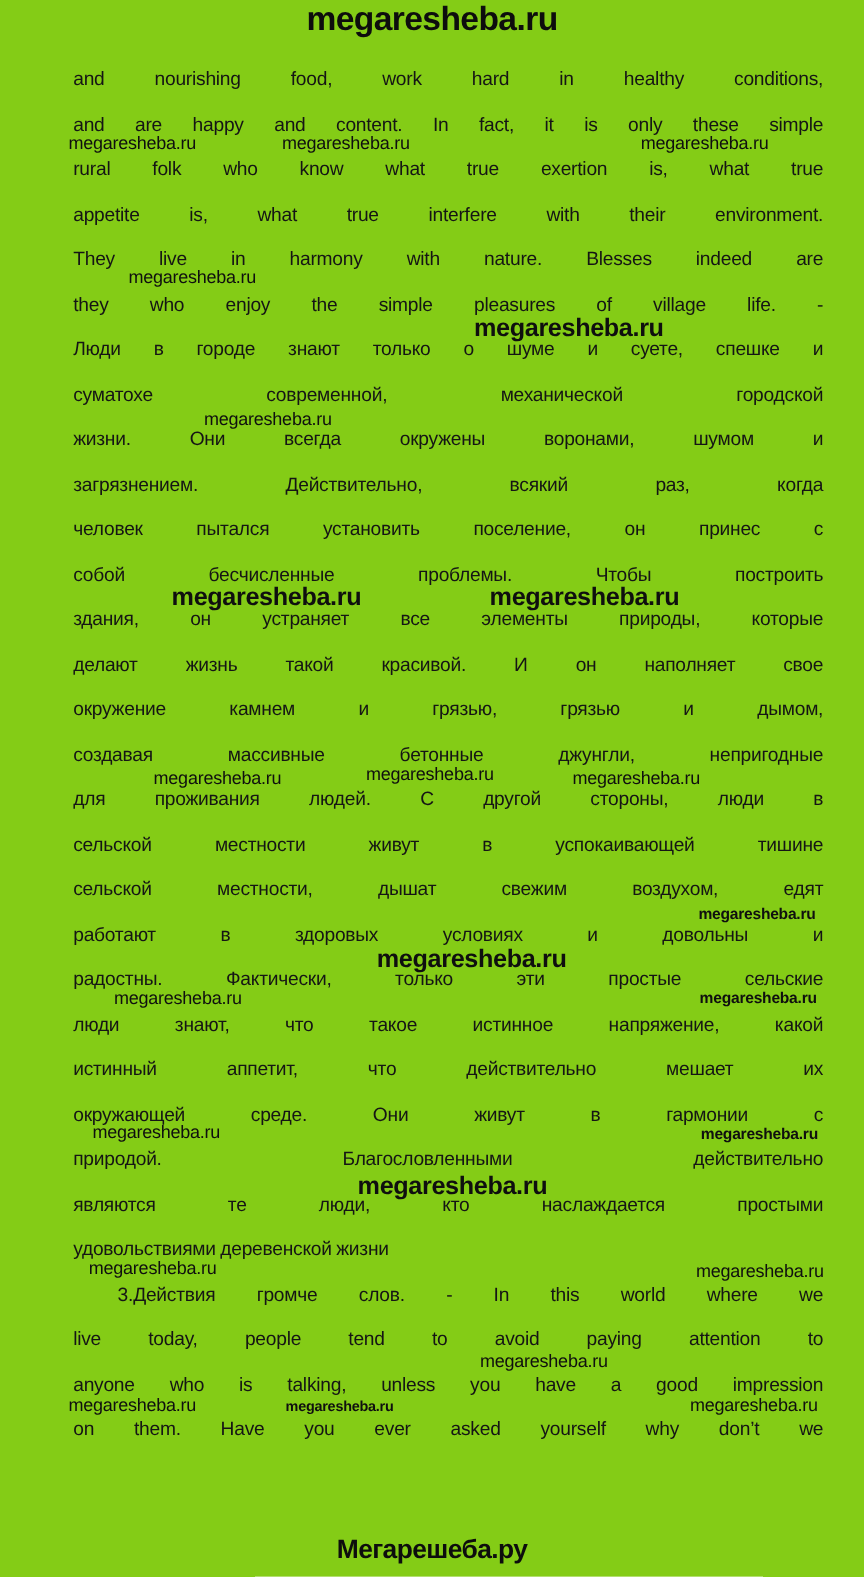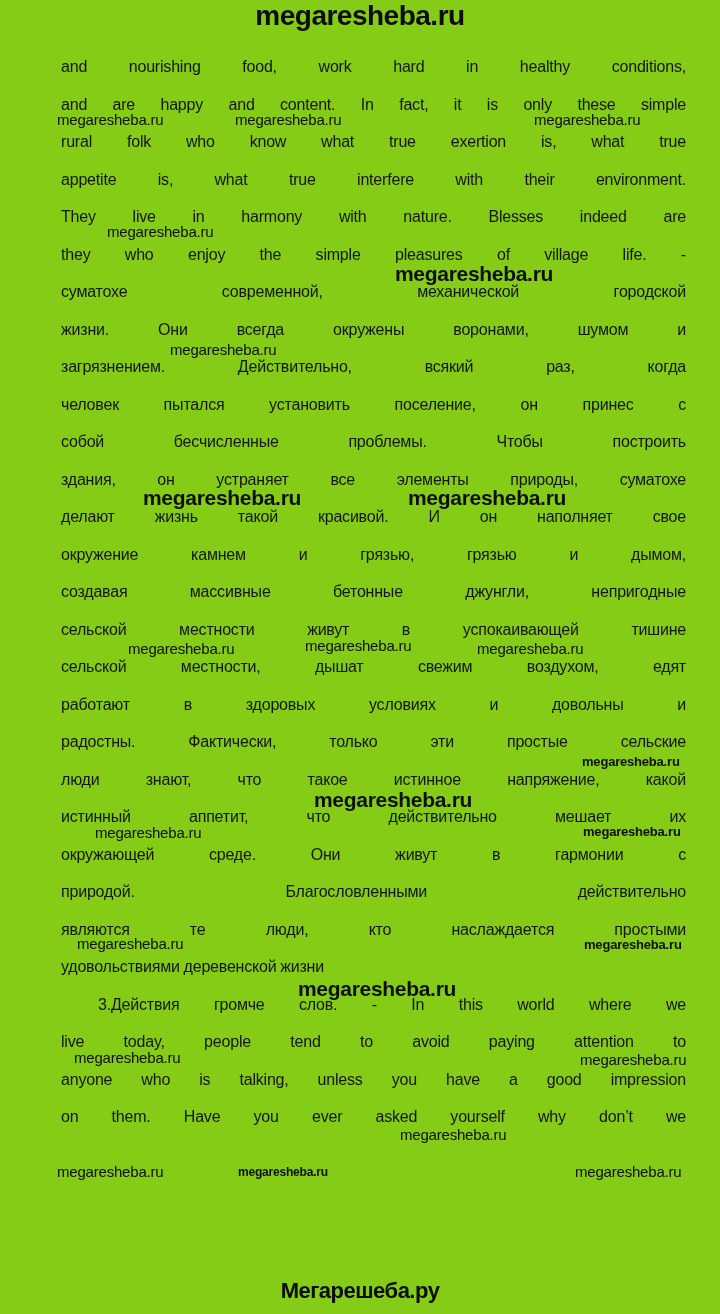--- a/index.html
+++ b/index.html
@@ -65,29 +65,31 @@
 
 <div class="page">
   <div class="site-header">megaresheba.ru</div>
   <div class="textcol" id="body-text">
       <div class="line">and nourishing food, work hard in healthy conditions,</div>
       <div class="line">and are happy and content. In fact, it is only these simple</div>
       <div class="line">rural folk who know what true exertion is, what true</div>
       <div class="line">appetite is, what true interfere with their environment.</div>
       <div class="line">They live in harmony with nature. Blesses indeed are</div>
       <div class="line">they who enjoy the simple pleasures of village life. -</div>
+      <div class="line">Люди в городе знают только о шуме и суете, спешке и</div>
       <div class="line">суматохе современной, механической городской</div>
       <div class="line">жизни. Они всегда окружены воронами, шумом и</div>
       <div class="line">загрязнением. Действительно, всякий раз, когда</div>
       <div class="line">человек пытался установить поселение, он принес с</div>
       <div class="line">собой бесчисленные проблемы. Чтобы построить</div>
-      <div class="line">здания, он устраняет все элементы природы, суматохе</div>
+      <div class="line">здания, он устраняет все элементы природы, которые</div>
       <div class="line">делают жизнь такой красивой. И он наполняет свое</div>
       <div class="line">окружение камнем и грязью, грязью и дымом,</div>
       <div class="line">создавая массивные бетонные джунгли, непригодные</div>
+      <div class="line">для проживания людей. С другой стороны, люди в</div>
       <div class="line">сельской местности живут в успокаивающей тишине</div>
       <div class="line">сельской местности, дышат свежим воздухом, едят</div>
       <div class="line">работают в здоровых условиях и довольны и</div>
       <div class="line">радостны. Фактически, только эти простые сельские</div>
       <div class="line">люди знают, что такое истинное напряжение, какой</div>
       <div class="line">истинный аппетит, что действительно мешает их</div>
       <div class="line">окружающей среде. Они живут в гармонии с</div>
       <div class="line">природой. Благословленными действительно</div>
       <div class="line">являются те люди, кто наслаждается простыми</div>
       <div class="line endpara">удовольствиями деревенской жизни</div>

